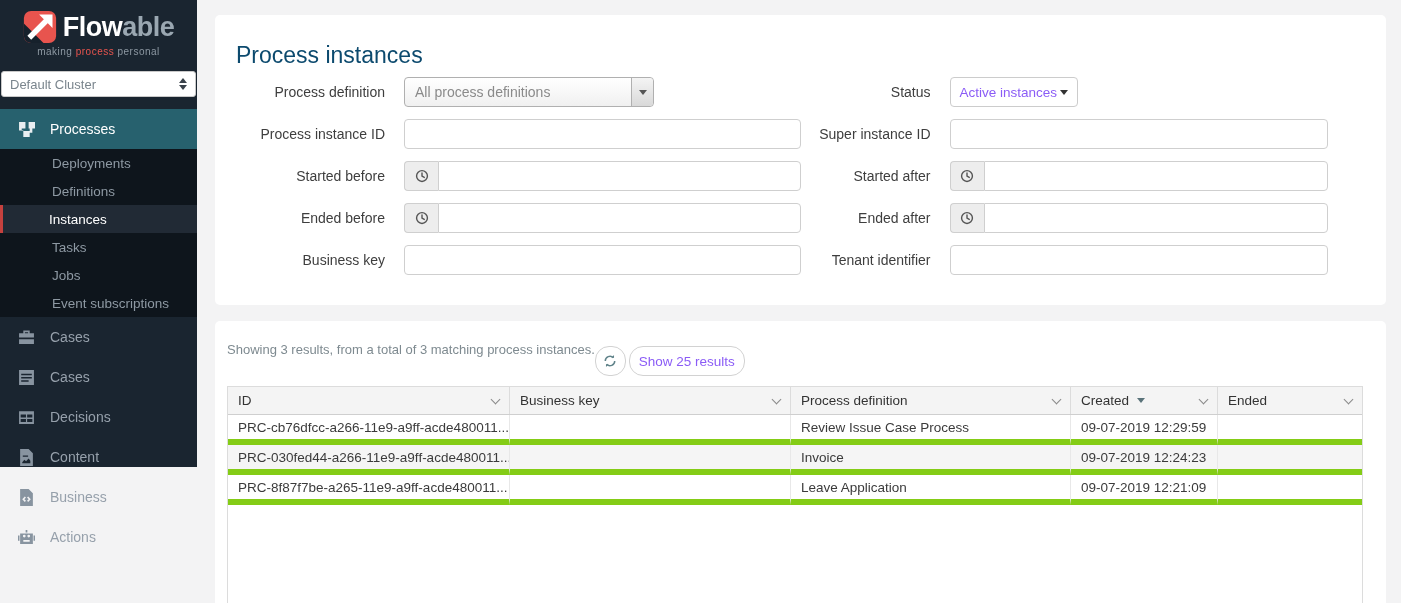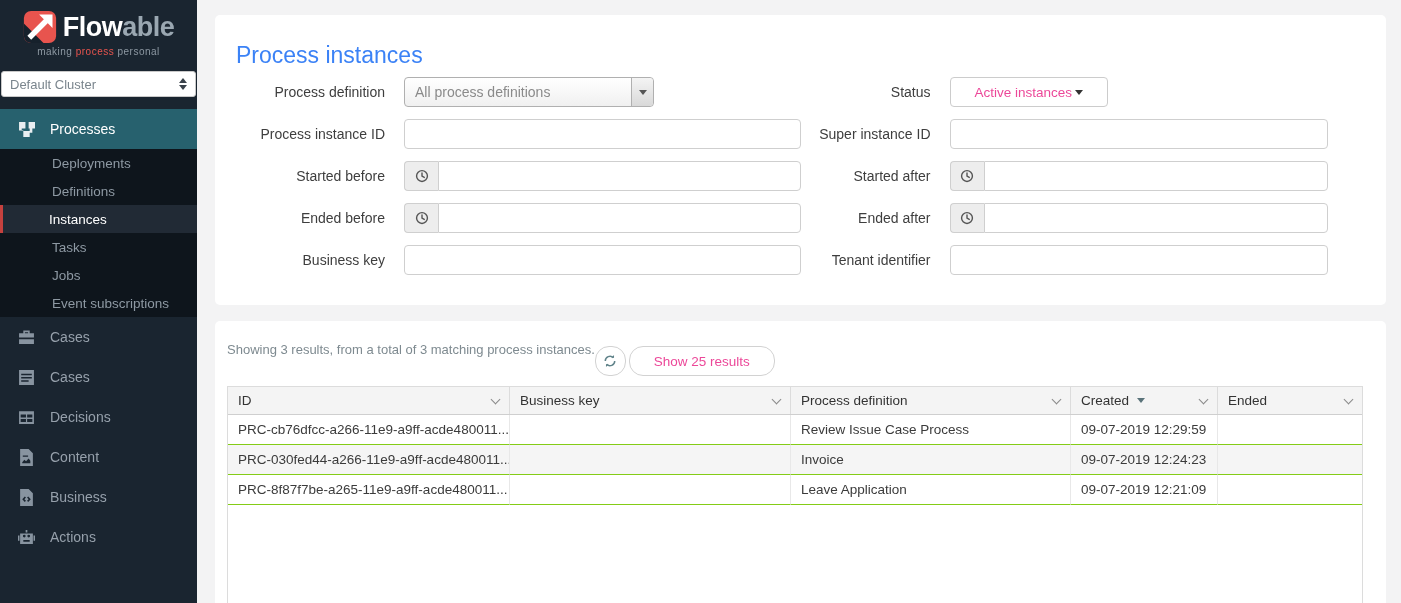--- a/index.html
+++ b/index.html
@@ -3,21 +3,21 @@
 <meta charset="utf-8">
 <style>
   * { box-sizing: border-box; margin: 0; padding: 0; }
   html,body { width:1401px; height:603px; overflow:hidden; }
   body {
     font-family: "Liberation Sans", "DejaVu Sans", sans-serif;
     background:#f3f3f4; color:#3c3c3c; position:relative;
   }
   
   .sidebar {
-    position:absolute; left:0; top:0; width:197px; height:603px;
+    position:absolute; left:0; top:0; width:197px; height:467px;
     background:#1a2530; z-index:2;
   }
   .logo { padding:10px 0 6px; text-align:center; }
   .logo-row { display:flex; align-items:center; justify-content:center; gap:6px; }
   .logo-mark { width:34px; height:34px; flex:0 0 auto; }
   .wordmark { font-size:27px; font-weight:bold; letter-spacing:-0.5px; line-height:1; }
   .wordmark .w1 { color:#ffffff; }
   .wordmark .w2 { color:#9aa7b1; }
   .tagline { font-size:10px; color:#8d98a2; margin-top:2px; letter-spacing:0.5px; }
   .tagline .accent { color:#e8544e; }
@@ -43,21 +43,21 @@
   .submenu { background:#0e151c; }
   .sub-item {
     height:28px; display:flex; align-items:center; padding-left:49px;
     color:#8e99a3; font-size:13.5px; cursor:pointer; border-left:3px solid transparent;
   }
   .sub-item.active { background:#212a35; color:#ffffff; border-left:3px solid #c5413e; padding-left:46px; }
   
   .main { position:absolute; left:197px; top:0; width:1204px; height:603px; padding:15px 15px 0 18px; }
   .panel { background:#ffffff; border-radius:5px; }
   .panel-filters { padding:27px 0 18px; }
-  .page-title { font-size:23px; font-weight:400; color:#3b82f6; padding:0 0 0 21px; }
+  .page-title { font-size:23px; font-weight:400; color:#0c4a6e; padding:0 0 0 21px; }
   .filter-grid { display:flex; margin-top:8px; padding:0 20px; }
   .fcol { width:50%; }
   .fcol-right { padding-right:38px; }
   .form-row { display:flex; align-items:center; height:30px; margin-bottom:12px; }
   .form-row label { width:150px; text-align:right; margin-right:19px; font-size:14px; color:#3e3e3e; flex:0 0 auto; }
   .fcol-right .form-row label { width:130px; }
   .ctrl { flex:1; display:flex; }
   input.txt {
     flex:1; height:30px; border:1px solid #cfcfcf; border-radius:4px;
     font-family:inherit; font-size:13.5px; padding:0 8px; color:#3c3c3c; outline:none;
@@ -74,21 +74,21 @@
     background:linear-gradient(#ffffff,#f0f0f0); display:flex; align-items:center; cursor:pointer;
   }
   .fake-select .val { flex:1; padding:0 10px; font-size:14px; color:#8a8a8a; white-space:nowrap; overflow:hidden; }
   .fake-select .arrow-box {
     width:22px; height:28px; border-left:1px solid #b0b0b0; border-radius:0 4px 4px 0;
     background:linear-gradient(#f4f4f4,#d9d9d9); display:flex; align-items:center; justify-content:center;
   }
   .caret-down { width:0; height:0; border-left:4px solid transparent; border-right:4px solid transparent; border-top:5px solid #555; }
   .btn {
     height:30px; background:#ffffff; border:1px solid #cccccc; border-radius:4px;
-    font-family:inherit; font-size:13.5px; color:#ec4899; padding:0 24px; cursor:pointer;
+    font-family:inherit; font-size:13.5px; color:#8b5cf6; padding:0 9px; cursor:pointer;
     display:inline-flex; align-items:center; gap:3px;
   }
   .btn .caret-down { border-top-color:#333; }
   
   .panel-results { margin-top:16px; min-height:310px; padding:13px 12px 20px; }
   .results-bar { display:flex; align-items:center; justify-content:flex-start; height:30px; }
   .results-summary { font-size:13px; color:#7e8a90; }
   .results-actions { display:flex; gap:3px; }
   .btn-icon { width:31px; justify-content:center; padding:0; color:#5f8289; }
   .btn-icon svg { width:14px; height:14px; }
@@ -102,21 +102,21 @@
     cursor:pointer; gap:8px;
   }
   .th:last-child { border-right:none; }
   .thead { border-bottom:1px solid #cfcfcf; }
   .chev {
     position:absolute; right:10px; top:9px; width:7px; height:7px;
     border-right:1.6px solid #8a8a8a; border-bottom:1.6px solid #8a8a8a; transform:rotate(45deg);
   }
   .sort-ind { width:0; height:0; border-left:4px solid transparent; border-right:4px solid transparent; border-top:5px solid #5a737a; }
   .td {
-    height:30px; border-right:1px solid #e8e8e8; border-bottom:1px solid #84cc16;
+    height:30px; border-right:1px solid #e8e8e8; border-bottom:6px solid #84cc16;
     display:flex; align-items:center; padding-left:10px; font-size:13.5px; color:#3b3b3b;
     white-space:nowrap; overflow:hidden;
   }
   .td:last-child { border-right:none; }
   .tbody-row { cursor:pointer; }
   .tbody-row.striped .td { background:#f5f5f5; }
   .c-id { width:282px; } .c-bk { width:281px; } .c-pd { width:280px; } .c-cr { width:147px; } .c-en { width:144px; flex:1; }
   .table-filler { height:101px; }
 </style>
 </head>

